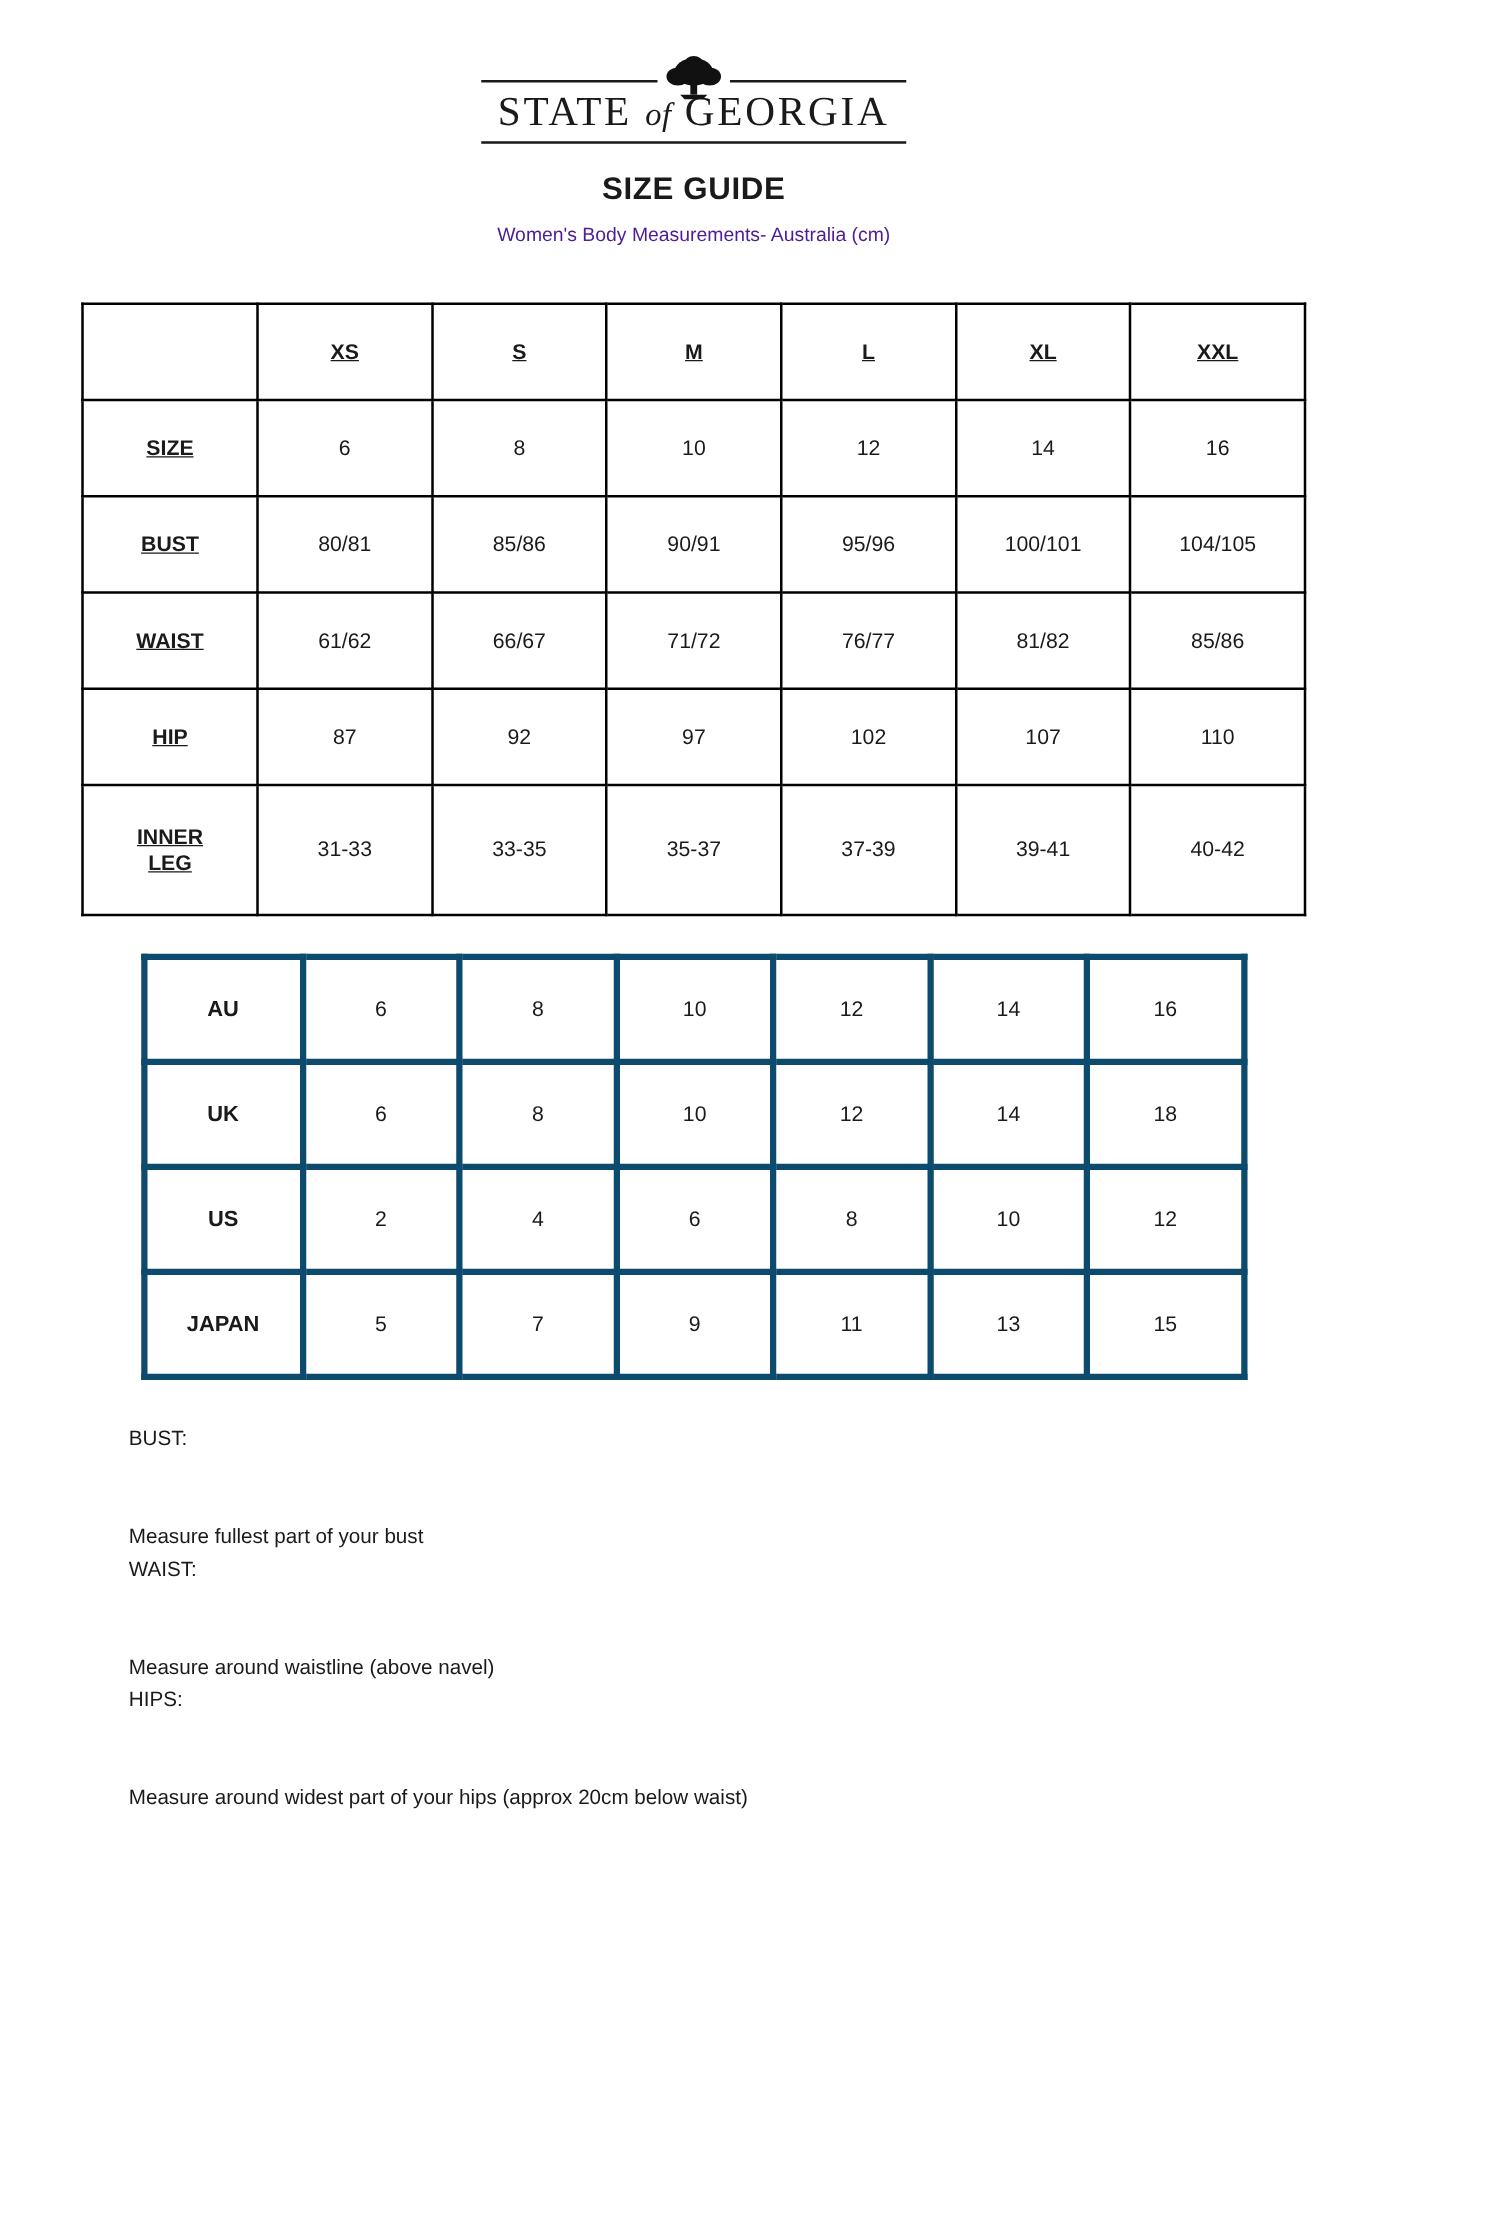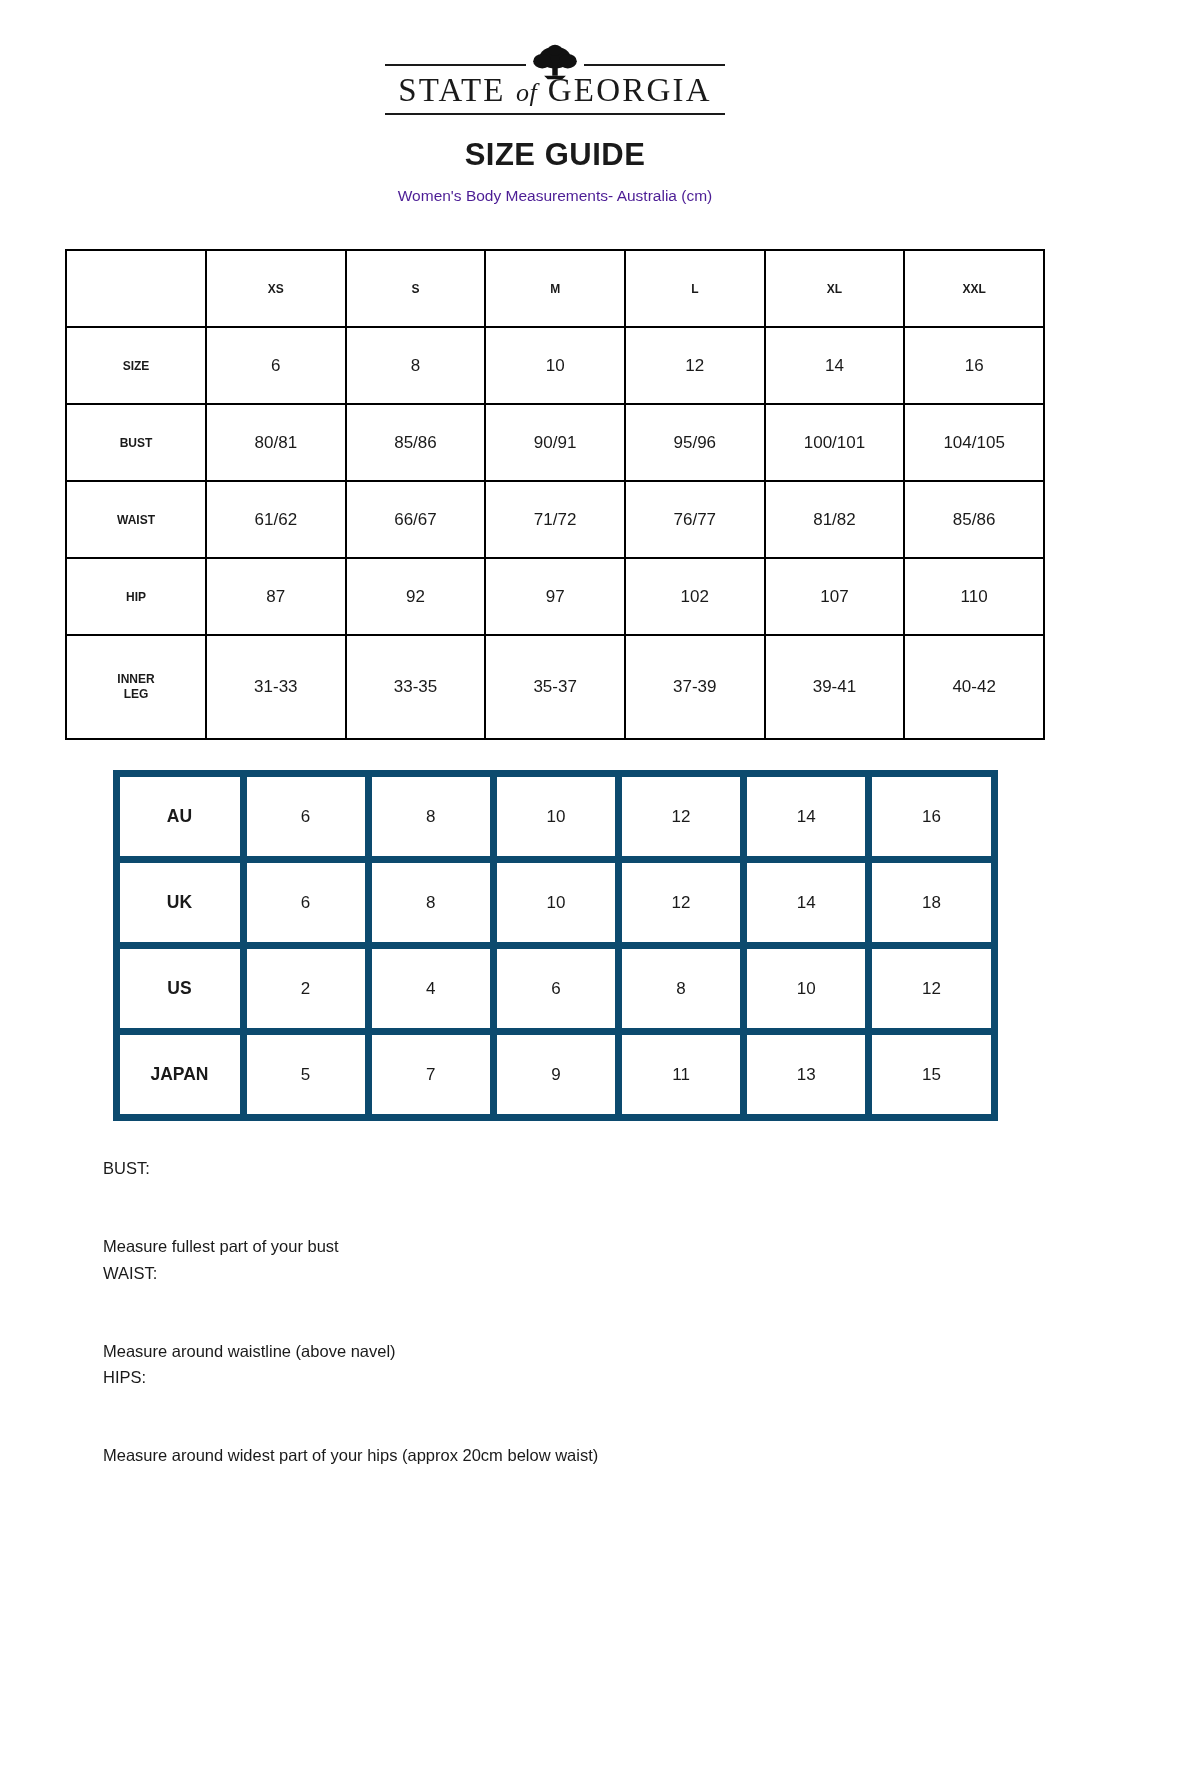--- a/index.html
+++ b/index.html
@@ -66,21 +66,21 @@
   }
   .logo-underline {
     width: 340px;
     height: 2px;
     background: #1a1a1a;
     margin: 0 auto;
   }
 
   .doc-title {
     text-align: center;
-    font-size: 31px;
+    font-size: 25px;
     font-weight: bold;
     letter-spacing: 0.5px;
     margin-top: 22px;
   }
   .doc-subtitle {
     text-align: center;
     font-size: 15.5px;
     margin-top: 14px;
     color: #4c1d95;
   }
@@ -97,21 +97,22 @@
   .main-table td, .main-table th {
     border: 2px solid #000;
     text-align: center;
     vertical-align: middle;
     font-size: 17px;
     height: 73px;
     font-weight: normal;
   }
   .main-table .rowhead, .main-table .colhead {
     font-weight: bold;
-    font-size: 12px;
+    font-size: 17px;
+    text-decoration: underline;
   }
   .main-table .corner {
     border: 2px solid #000;
   }
   .main-table col.c0 { width: 140px; }
   .main-table .tall { height: 100px; }
   .rowhead-two {
     line-height: 1.25;
     border-radius: 29px;
   }
@@ -124,21 +125,21 @@
     text-decoration: underline;
     padding-left: 38px;
     box-sizing: border-box;
   }
 
   .conv-table {
     margin: 30px auto 0 auto;
     width: 885px;
   }
   .conv-table td {
-    border: 7px solid #0c4a6e;
+    border: 5px solid #0c4a6e;
     text-align: center;
     vertical-align: middle;
     font-size: 17px;
     height: 77px;
   }
   .conv-table col.c0 { width: 127px; }
   .conv-table .rowhead {
     font-weight: bold;
     font-size: 17.5px;
   }

